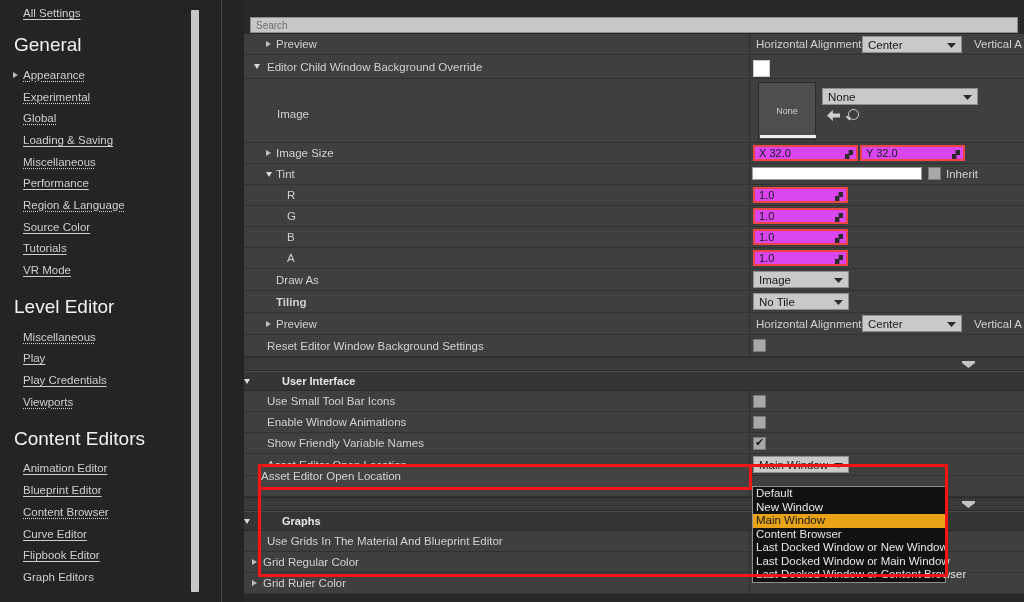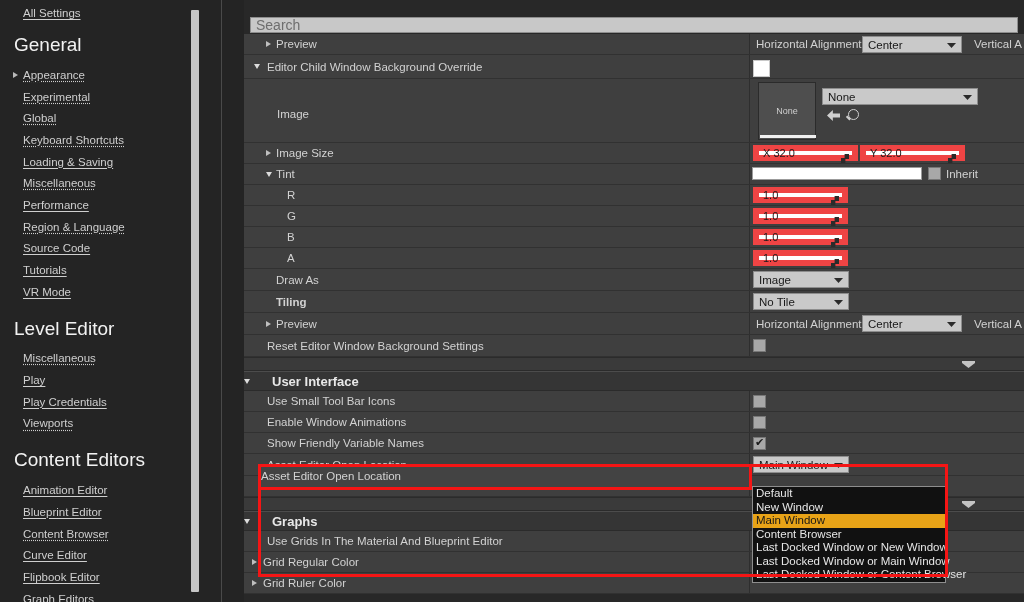--- a/index.html
+++ b/index.html
@@ -44,21 +44,21 @@
   .v-divider { position: absolute; left: 221px; top: 0; width: 1px; height: 602px; background: #4a4a4a; }
 
   
   .main {
     position: absolute; left: 244px; top: 0; width: 780px; height: 602px;
     background: #282828;
   }
   .searchbar {
     position: absolute; left: 6px; top: 17px; width: 768px; height: 16px;
     background: #c8c8c8; border: 1px solid #8e8e8e;
-    font-size: 14px; color: #6e6e6e; padding: 0 5px;
+    font-size: 10px; color: #6e6e6e; padding: 0 5px;
     display: flex; align-items: center;
   }
   .detail {
     position: absolute; left: 0; top: 34px; width: 780px; height: 568px;
     overflow: hidden;
   }
 
   .prow {
     position: relative; width: 780px; background: #3f3f3f;
     border-bottom: 1px solid #313131; display: flex; align-items: center;
@@ -72,39 +72,39 @@
   }
   .arrow-r { border-left: 5px solid #bfbfbf; border-top: 3.5px solid transparent; border-bottom: 3.5px solid transparent; }
   .arrow-d { border-top: 5px solid #dcdcdc; border-left: 3.5px solid transparent; border-right: 3.5px solid transparent; }
 
   .cat-row {
     position: relative; width: 780px; height: 20px; background: #353535;
     border-top: 1px solid #4c4c4c; border-bottom: 1px solid #2b2b2b;
     display: flex; align-items: center;
   }
   .cat-row .cname {
-    font-size: 13px; font-weight: bold; color: #e8e8e8; margin-left: 22px;
+    font-size: 11px; font-weight: bold; color: #e8e8e8; margin-left: 32px;
   }
   .cat-row .arrow-d { left: 8px; top: 8px; }
 
   .sep-bar {
     position: relative; width: 780px; height: 14px; background: #3a3a3a;
     border-top: 1px solid #2b2b2b; border-bottom: 1px solid #2b2b2b;
   }
   .sep-chev {
     position: absolute; left: 718px; top: 3px; width: 13px; height: 7px;
     background: #c4c4c4;
     clip-path: polygon(0 0,100% 0,100% 30%,50% 100%,0 30%);
   }
 
   .col-split { position: absolute; left: 505px; top: 0; width: 1px; height: 100%; background: #2e2e2e; }
 
   
   .vnum {
-    position: absolute; height: 16px; background: #ffffff; border: 6px solid #ef4444;
+    position: absolute; height: 16px; background: #d946ef; border: 2px solid #ef4444;
     font-size: 11px; color: #1b1b1b; display: flex; align-items: center;
     padding-left: 4px;
   }
   .spin {
     position: absolute; right: 3px; top: 3px; width: 8px; height: 9px;
     background: #2b2b2b;
     clip-path: polygon(100% 0, 100% 55%, 55% 55%, 55% 100%, 0 100%, 0 45%, 45% 45%, 45% 0);
   }
   .vcombo {
     position: absolute; height: 17px; background: #c9c9c9; border: 1px solid #8d8d8d;
@@ -178,36 +178,33 @@
       <span class="tri-right"></span>
       <span class="side-link">Appearance</span>
     </div>
     <div class="side-row">
         <span class="side-link">Experimental</span>
       </div>
     <div class="side-row">
         <span class="side-link">Global</span>
       </div>
     <div class="side-row">
-        <span class="side-link">Keyboard Shortcuts</span>
-      </div>
-    <div class="side-row">
         <span class="side-link solid">Loading &amp; Saving</span>
       </div>
     <div class="side-row">
         <span class="side-link">Miscellaneous</span>
       </div>
     <div class="side-row">
         <span class="side-link solid">Performance</span>
       </div>
     <div class="side-row">
         <span class="side-link">Region &amp; Language</span>
       </div>
     <div class="side-row">
-        <span class="side-link solid">Source Code</span>
+        <span class="side-link solid">Source Color</span>
       </div>
     <div class="side-row">
         <span class="side-link solid">Tutorials</span>
       </div>
     <div class="side-row">
         <span class="side-link solid">VR Mode</span>
       </div>
 
     <div class="side-head" style="margin-top:7px;">Level Editor</div>
     <div class="side-row">

